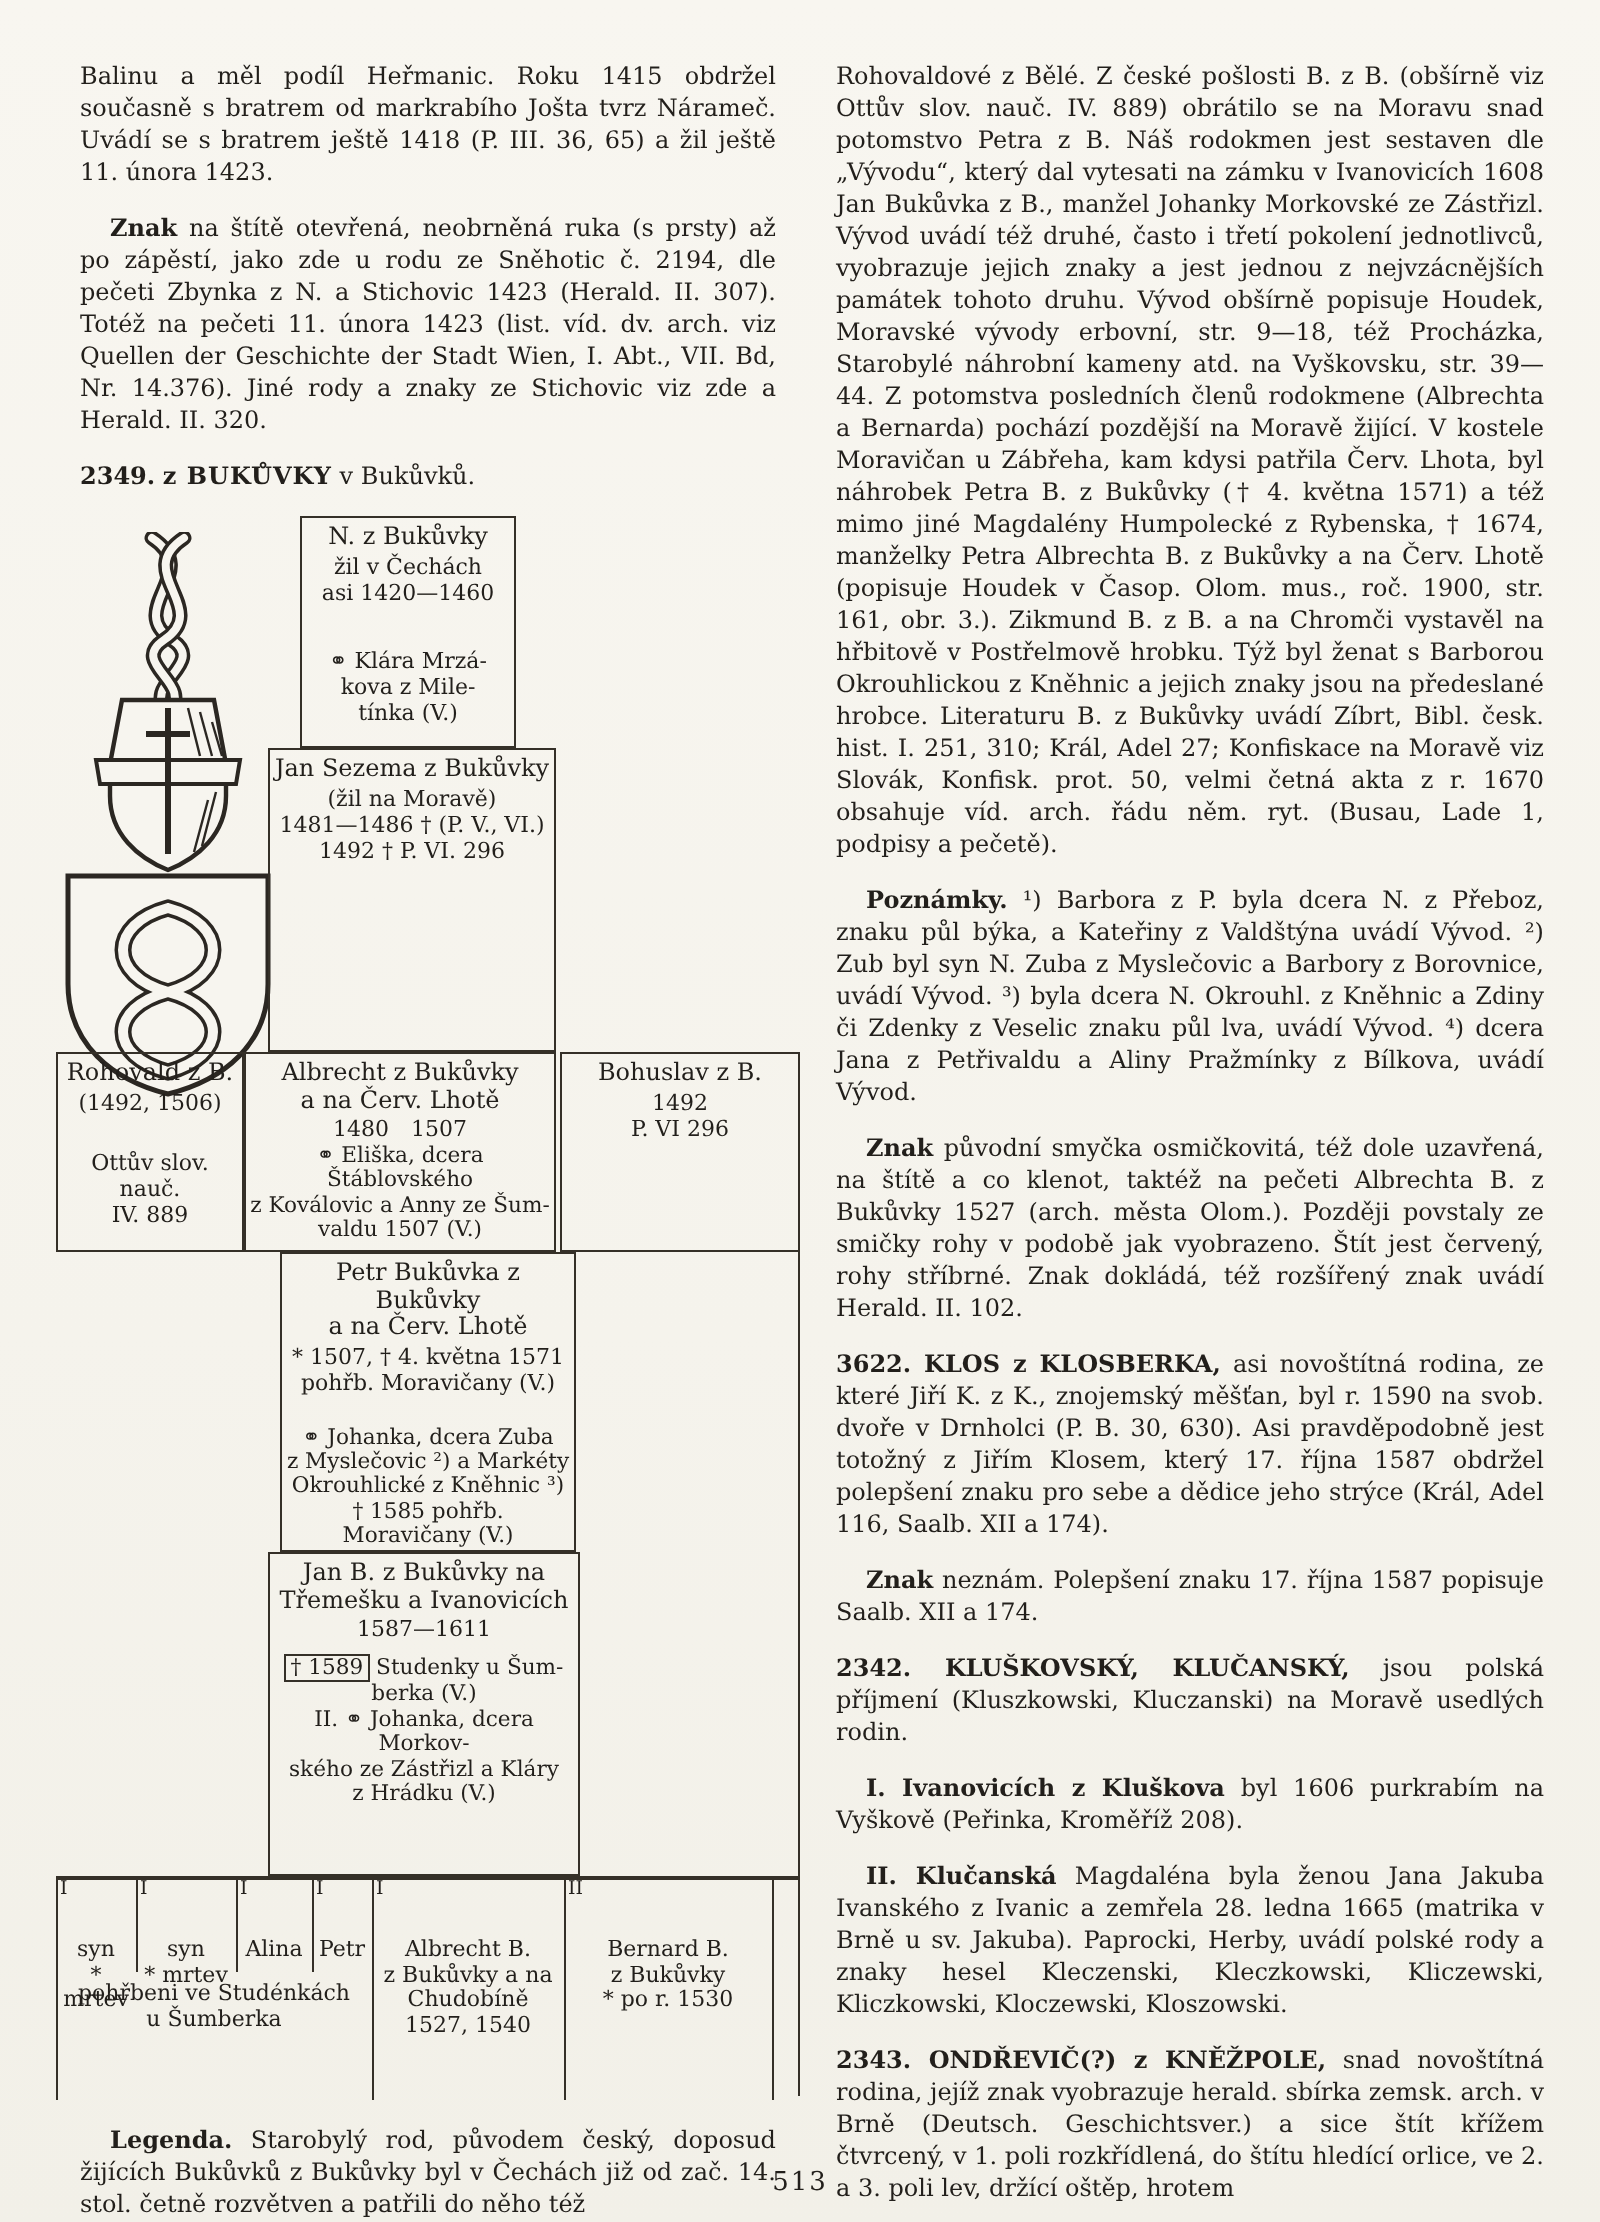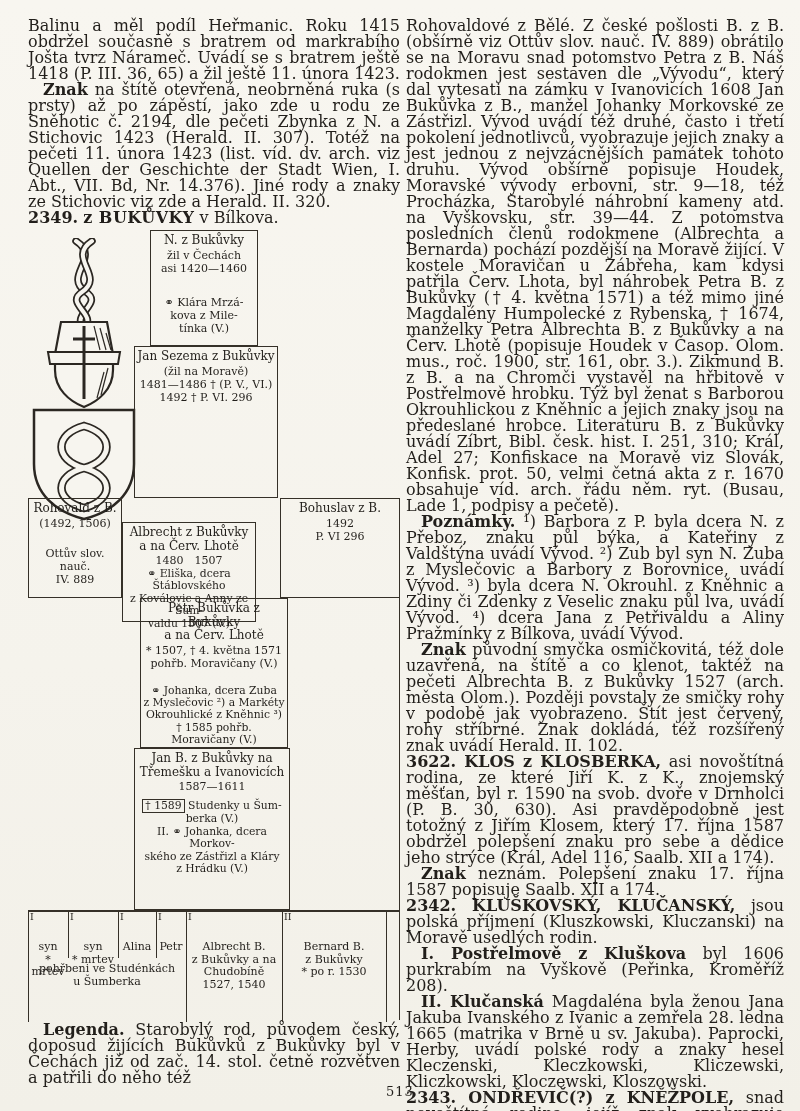--- a/index.html
+++ b/index.html
@@ -5,21 +5,21 @@
   html,body { margin:0; padding:0; background:#9a958c; }
   .page {
     position:relative; width:800px; height:1111px; margin:0 auto;
     background:linear-gradient(180deg,#f8f6f0 0%,#f5f3ec 60%,#f2f0e8 100%);
     font-family:"DejaVu Serif","Liberation Serif","DejaVu Sans",serif;
     color:#221f1b; overflow:hidden;
   }
   .col { position:absolute; top:18px; }
   .col-left  { left:28px;  width:372px; }
   .col-right { left:406px; width:378px; }
-  p.bp { margin:0; text-align:justify; font-size:16px; line-height:16px; }
+  p.bp { margin:12px; text-align:justify; font-size:12px; line-height:16px; }
   .indent { text-indent:15px; }
   .lead { font-weight:bold; }
   .mt5  { margin-top:5px; }
   .mt24 { margin-top:24px; }
   .mt26 { margin-top:26px; }
   .heading { margin:8px 0 0 0; font-size:13px; line-height:16px; text-align:left; }
   .heading .hnum, .heading .hname { font-weight:bold; }
   .heading .hname { letter-spacing:0.5px; }
 
   
@@ -59,21 +59,21 @@
 <body>
 
 <div class="page">
 
   <div class="col col-left">
 
     <p class="bp">Balinu a měl podíl Heřmanic. Roku 1415 obdržel současně s bratrem od markrabího Jošta tvrz Nárameč. Uvádí se s bratrem ještě 1418 (P. III. 36, 65) a žil ještě 11. února 1423.</p>
 
     <p class="bp indent mt5"><span class="lead">Znak</span><span> na štítě otevřená, neobrněná ruka (s prsty) až po zápěstí, jako zde u rodu ze Sněhotic č. 2194, dle pečeti Zbynka z N. a Stichovic 1423 (Herald. II. 307). Totéž na pečeti 11. února 1423 (list. víd. dv. arch. viz Quellen der Geschichte der Stadt Wien, I. Abt., VII. Bd, Nr. 14.376). Jiné rody a znaky ze Stichovic viz zde a Herald. II. 320.</span></p>
 
-    <p class="bp heading"><span class="hnum">2349.</span> <span class="hname">z BUKŮVKY</span> <span>v Bílkova.</span></p>
+    <p class="bp heading"><span class="hnum">2349.</span> <span class="hname">z BUKŮVKY</span> <span>v Bukůvků.</span></p>
 
     <div class="tree">
 
       <svg class="arms" viewBox="0 0 112 284" width="112" height="284" aria-hidden="true">
 
         <path class="rib-out" d="M48,3 C74,20 34,38 58,54 C76,66 42,76 56,90"></path>
         <path class="rib-in" d="M48,3 C74,20 34,38 58,54 C76,66 42,76 56,90"></path>
         <path class="rib-out" d="M64,3 C38,20 78,38 54,54 C36,66 70,76 56,90"></path>
         <path class="rib-in" d="M64,3 C38,20 78,38 54,54 C36,66 70,76 56,90"></path>
 
@@ -112,21 +112,21 @@
       </div>
 
       <div class="tbox" style="left:0; top:268px; width:94px; height:100px;">
         <div class="bname">Rohovald z B.</div>
         <div class="bsub">(1492, 1506)</div>
         <div class="spacer" style="height:16px;"></div>
         <div class="bsub">Ottův slov. nauč.
 IV. 889</div>
       </div>
 
-      <div class="tbox" style="left:94px; top:268px; width:134px; height:100px;margin-top:24px;">
+      <div class="tbox" style="left:94px; top:268px; width:156px; height:100px;">
         <div class="bname">Albrecht z Bukůvky
 a na Červ. Lhotě</div>
         <div class="bsub">1480  1507</div>
         <div class="bsp">⚭ Eliška, dcera Štáblovského
 z Koválovic a Anny ze Šum-
 valdu 1507 (V.)</div>
       </div>
 
       <div class="tbox" style="left:252px; top:268px; width:120px; height:100px;">
         <div class="bname">Bohuslav z B.</div>
@@ -216,21 +216,21 @@
     <p class="bp indent mt5"><span class="lead">Poznámky.</span><span> ¹) Barbora z P. byla dcera N. z Přeboz, znaku půl býka, a Kateřiny z Valdštýna uvádí Vývod. ²) Zub byl syn N. Zuba z Myslečovic a Barbory z Borovnice, uvádí Vývod. ³) byla dcera N. Okrouhl. z Kněhnic a Zdiny či Zdenky z Veselic znaku půl lva, uvádí Vývod. ⁴) dcera Jana z Petřivaldu a Aliny Pražmínky z Bílkova, uvádí Vývod.</span></p>
 
     <p class="bp indent mt5"><span class="lead">Znak</span><span> původní smyčka osmičkovitá, též dole uzavřená, na štítě a co klenot, taktéž na pečeti Albrechta B. z Bukůvky 1527 (arch. města Olom.). Později povstaly ze smičky rohy v podobě jak vyobrazeno. Štít jest červený, rohy stříbrné. Znak dokládá, též rozšířený znak uvádí Herald. II. 102.</span></p>
 
     <p class="bp mt24"><span class="lead">3622. KLOS z KLOSBERKA,</span><span> asi novoštítná rodina, ze které Jiří K. z K., znojemský měšťan, byl r. 1590 na svob. dvoře v Drnholci (P. B. 30, 630). Asi pravděpodobně jest totožný z Jiřím Klosem, který 17. října 1587 obdržel polepšení znaku pro sebe a dědice jeho strýce (Král, Adel 116, Saalb. XII a 174).</span></p>
 
     <p class="bp indent mt5"><span class="lead">Znak</span><span> neznám. Polepšení znaku 17. října 1587 popisuje Saalb. XII a 174.</span></p>
 
     <p class="bp mt26"><span class="lead">2342. KLUŠKOVSKÝ, KLUČANSKÝ,</span><span> jsou polská příjmení (Kluszkowski, Kluczanski) na Moravě usedlých rodin.</span></p>
 
-    <p class="bp indent mt5"><span class="lead">I. Postřelmově z Kluškova</span><span> byl 1606 purkrabím na Vyškově (Peřinka, Kroměříž 208).</span></p>
+    <p class="bp indent mt5"><span class="lead">I. Ivanovicích z Kluškova</span><span> byl 1606 purkrabím na Vyškově (Peřinka, Kroměříž 208).</span></p>
 
     <p class="bp indent mt5"><span class="lead">II. Klučanská</span><span> Magdaléna byla ženou Jana Jakuba Ivanského z Ivanic a zemřela 28. ledna 1665 (matrika v Brně u sv. Jakuba). Paprocki, Herby, uvádí polské rody a znaky hesel Kleczenski, Kleczkowski, Kliczewski, Kliczkowski, Kloczewski, Kloszowski.</span></p>
 
     <p class="bp mt26"><span class="lead">2343. ONDŘEVIČ(?) z KNĚŽPOLE,</span><span> snad novoštítná rodina, jejíž znak vyobrazuje herald. sbírka zemsk. arch. v Brně (Deutsch. Geschichtsver.) a sice štít křížem čtvrcený, v 1. poli rozkřídlená, do štítu hledící orlice, ve 2. a 3. poli lev, držící oštěp, hrotem</span></p>
   </div>
 
   <div class="pagenum">513</div>
 </div>
 
 </body></html>

